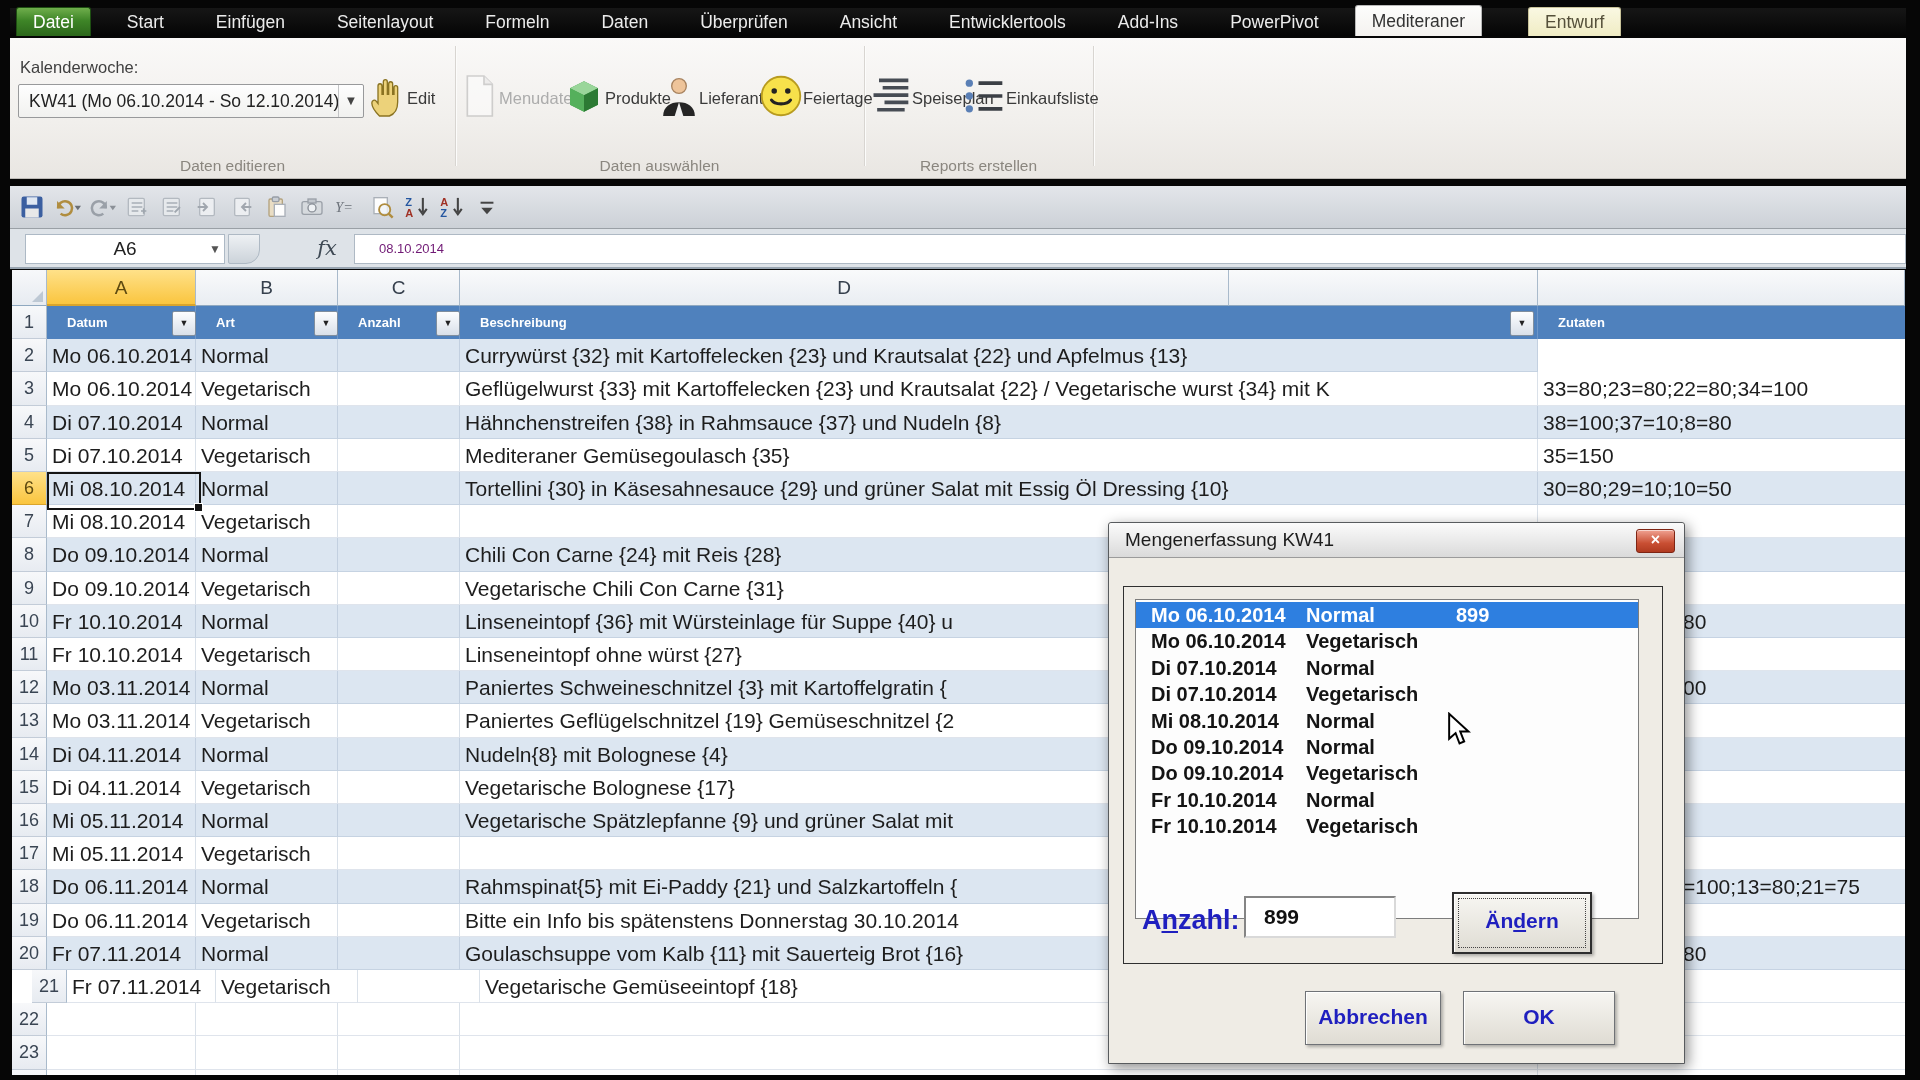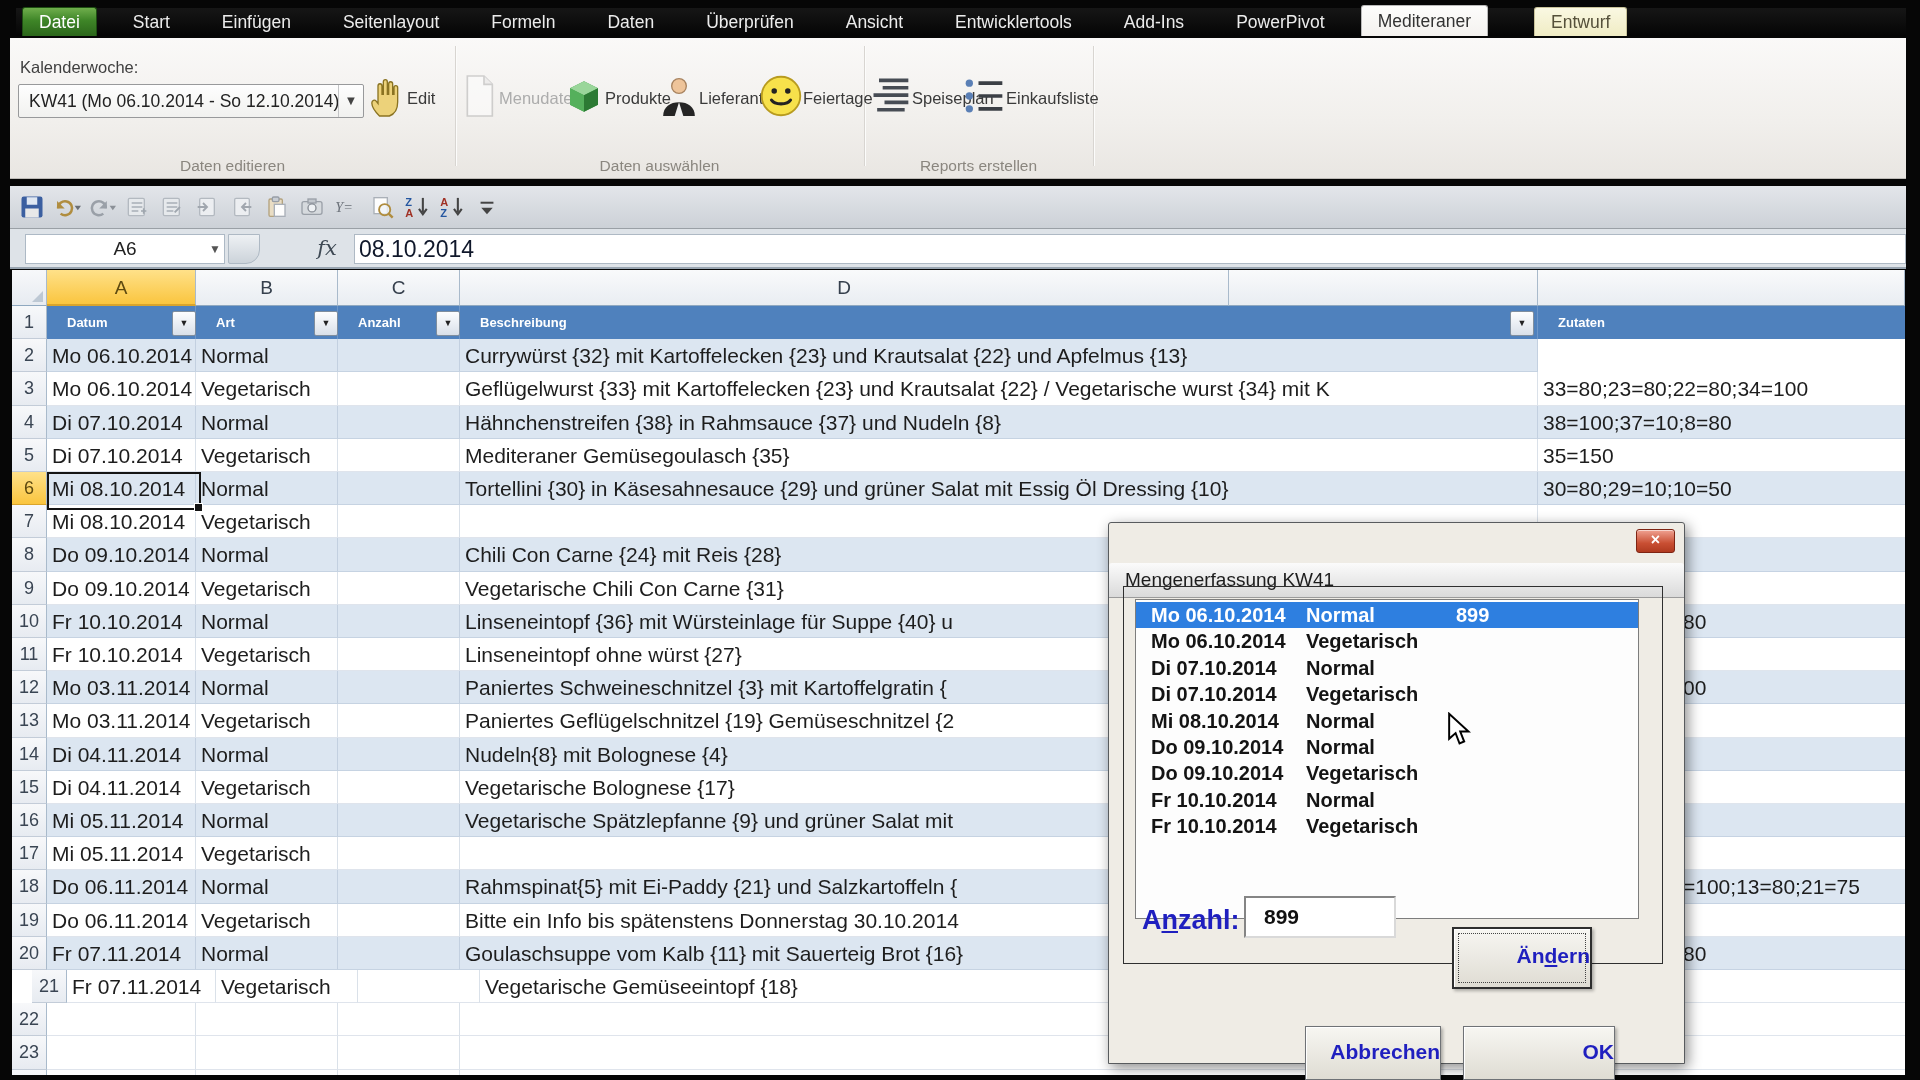--- a/index.html
+++ b/index.html
@@ -1,19 +1,19 @@
 <!DOCTYPE html>
 <html><head>
 <meta charset="utf-8">
 <style>
   html,body{margin:0;padding:0;background:#000;}
   .stage{position:relative;width:1920px;height:1080px;background:#060606;overflow:hidden;
          font-family:"Liberation Sans",sans-serif;-webkit-font-smoothing:antialiased;}
   
-  .tabbar{position:absolute;left:16px;top:8px;right:14px;height:28px;display:flex;align-items:flex-end;gap:20px;padding-left:6px;background:linear-gradient(#161616,#050505);}
+  .tabbar{position:absolute;left:10px;top:8px;right:14px;height:28px;display:flex;align-items:flex-end;gap:20px;padding-left:6px;background:linear-gradient(#161616,#050505);}
   .tab{height:28px;line-height:28px;padding:0 16px;font-size:17.5px;color:#ececec;border-radius:3px 3px 0 0;white-space:nowrap;cursor:default;}
   .tab.file{background:linear-gradient(#6fae4c,#3e8527 45%,#2c671b);color:#fff;border:1px solid #1e4f12;border-bottom:none;}
   .tab.active{height:30px;line-height:30px;background:linear-gradient(#fdfdfc,#f4f2ef);color:#333;border:1px solid #b9b9b9;border-bottom:none;}
   .tab.contextual{background:linear-gradient(#faf8e2,#f0ecc4);color:#55503a;border:1px solid #c9c39a;border-bottom:none;margin-left:26px;}
   
   .ribbon{position:absolute;left:10px;top:38px;right:14px;height:140px;
           background:linear-gradient(180deg,#faf9f8,#f1efec 60%,#e9e6e2);border-bottom:1px solid #bebbb7;}
   .kw-label{position:absolute;left:10px;top:20px;font-size:16.5px;color:#3f3f3f;}
   .dd{position:absolute;left:8px;top:46px;width:346px;height:34px;background:linear-gradient(#fefefe,#f1f1ef);
       border:1px solid #98999b;border-radius:2px;font-size:17.5px;color:#222;line-height:33px;padding-left:10px;box-sizing:border-box;}
@@ -32,21 +32,21 @@
   
   .fbar{position:absolute;left:10px;top:229px;right:14px;height:38px;background:#dee3e8;border-bottom:2px solid #98a4b0;}
   .namebox{position:absolute;left:15px;top:5px;width:198px;height:28px;background:#fff;border:1px solid #adb9c5;
            font-size:19px;color:#222;text-align:center;line-height:28px;}
   .nb-arrow{position:absolute;right:3px;top:0;font-size:12px;color:#555;line-height:28px;}
   .fdivider{position:absolute;left:218px;top:5px;width:30px;height:28px;background:linear-gradient(#eef1f4,#ccd3da);
             border:1px solid #aeb9c4;border-radius:0 0 14px 2px;}
   .fx{position:absolute;left:296px;top:5px;width:42px;height:28px;font-family:"DejaVu Serif",serif;font-style:italic;
       font-size:21px;color:#3e4954;text-align:center;line-height:28px;}
   .ffield{position:absolute;left:344px;right:0;top:5px;height:28px;background:#fff;border:1px solid #aeb9c4;
-          font-size:23px;color:#0f172a;line-height:28px;padding-left:4px;}
+          font-size:13px;color:#701a75;line-height:28px;padding-left:24px;}
   
   .sheet{position:absolute;left:12px;top:270px;width:1893px;height:805px;background:#fff;overflow:hidden;}
   .corner{position:absolute;left:0;top:0;width:35px;height:36px;background:linear-gradient(#f7f8fa,#e7ebf1);
           border-right:1px solid #a9bacb;border-bottom:1px solid #8fa8c0;box-sizing:border-box;}
   .corner:after{content:"";position:absolute;right:3px;bottom:3px;border-style:solid;border-width:0 0 11px 11px;border-color:transparent transparent #bdc8d4 transparent;}
   .colheads{position:absolute;left:35px;top:0;height:36px;display:flex;}
   .colcell{height:36px;line-height:36px;text-align:center;font-size:19px;color:#36404d;box-sizing:border-box;
            background:linear-gradient(#f9fafb,#e9edf2);border-right:1px solid #a9bacb;border-bottom:1px solid #8fa8c0;}
   .colcell.hl{background:linear-gradient(#ffe189,#fac53f);border-bottom:2px solid #d9a42c;color:#5e4a10;}
   .throw{position:absolute;left:0;top:36px;height:33.2px;width:100%;display:flex;}
@@ -64,36 +64,36 @@
   .c-datum{width:149px;}.c-art{width:142px;}.c-anzahl{width:122px;}
   .c-besch{width:1078px;}.c-zut{width:367px;border-right:none;}
   .band .cell:not(.rn){background:#dce6f1;}
   .c-zut.tail{padding-left:145px;}
   .sel-overlay{position:absolute;left:35px;top:202px;width:150px;height:34px;border:2px solid #141414;z-index:3;pointer-events:none;}
   .fill-handle{position:absolute;right:-4px;bottom:-4px;width:7px;height:7px;background:#141414;border:1px solid #fff;}
   
   .dlg{position:absolute;left:1108px;top:522px;width:575px;height:540px;background:#efece5;border:1px solid #585b5e;
        border-radius:3px 3px 0 0;box-shadow:3px 4px 14px rgba(0,0,0,.45);z-index:10;}
   .dlg-title{height:34px;background:linear-gradient(#fbfbfb,#dadada);border-bottom:1px solid #9b9b9b;border-radius:3px 3px 0 0;
-             font-size:19px;color:#1c1c1c;line-height:34px;padding-left:16px;margin-top:40px;}
+             font-size:19px;color:#1c1c1c;line-height:34px;padding-left:16px;}
   .dlg-x{position:absolute;top:6px;right:9px;width:37px;height:22px;background:linear-gradient(#f0a292,#c94f33 60%,#b03a20);
          border:1px solid #7e2413;border-radius:3px;color:#fff;font-size:16px;font-weight:bold;text-align:center;line-height:20px;
          box-shadow:inset 0 1px 0 rgba(255,255,255,.55);}
   .dlg-frame{position:absolute;left:14px;top:63px;width:538px;height:376px;border:1px solid #2f2f2f;}
   .listbox{position:absolute;left:11px;top:12px;width:504px;height:320px;background:#fdfdfd;border:1px solid #7d7d7d;
            padding-top:2px;box-sizing:border-box;overflow:hidden;}
   .litem{height:26.4px;line-height:26.4px;font-size:20px;font-weight:bold;color:#141414;display:flex;padding-left:15px;}
   .litem.selected{background:#2e7fe0;color:#fff;}
   .lc-date{width:155px;white-space:nowrap;}.lc-art{width:150px;white-space:nowrap;}.lc-val{white-space:nowrap;}
   .anz-label{position:absolute;left:18px;top:318px;font-size:27px;font-weight:bold;color:#1f1fbf;}
   .anz-input{position:absolute;left:120px;top:309px;width:152px;height:42px;background:#fff;
              border:2px solid #858585;border-right-color:#d9d9d9;border-bottom-color:#d9d9d9;
              font-family:"Liberation Sans",sans-serif;font-weight:bold;font-size:21px;color:#111;padding-left:18px;box-sizing:border-box;}
-  .bt{position:absolute;background:linear-gradient(#f7f6f2,#dfdcd3);border:1px solid #6f7276;text-align:right;
-      font-weight:bold;color:#1f1fbf;box-shadow:inset 1px 1px 0 #fff,2px 2px 3px rgba(0,0,0,.28);cursor:default;margin-top:35px;}
+  .bt{position:absolute;background:linear-gradient(#f7f6f2,#dfdcd3);border:1px solid #6f7276;text-align:center;
+      font-weight:bold;color:#1f1fbf;box-shadow:inset 1px 1px 0 #fff,2px 2px 3px rgba(0,0,0,.28);cursor:default;}
   .btn-aendern{left:328px;top:305px;width:136px;height:58px;border:2px solid #2e2e2e;font-size:21px;line-height:54px;}
   .btn-aendern:after{content:"";position:absolute;left:4px;top:4px;right:4px;bottom:4px;border:1px dotted #444;}
   .btn-abbrechen{left:196px;top:468px;width:134px;height:52px;font-size:21px;line-height:50px;}
   .btn-ok{left:354px;top:468px;width:150px;height:52px;font-size:21px;line-height:50px;}
   
   .cursor{position:absolute;left:1445px;top:712px;z-index:30;}
   u{text-decoration:underline;}
 </style>
 </head>
 <body>

